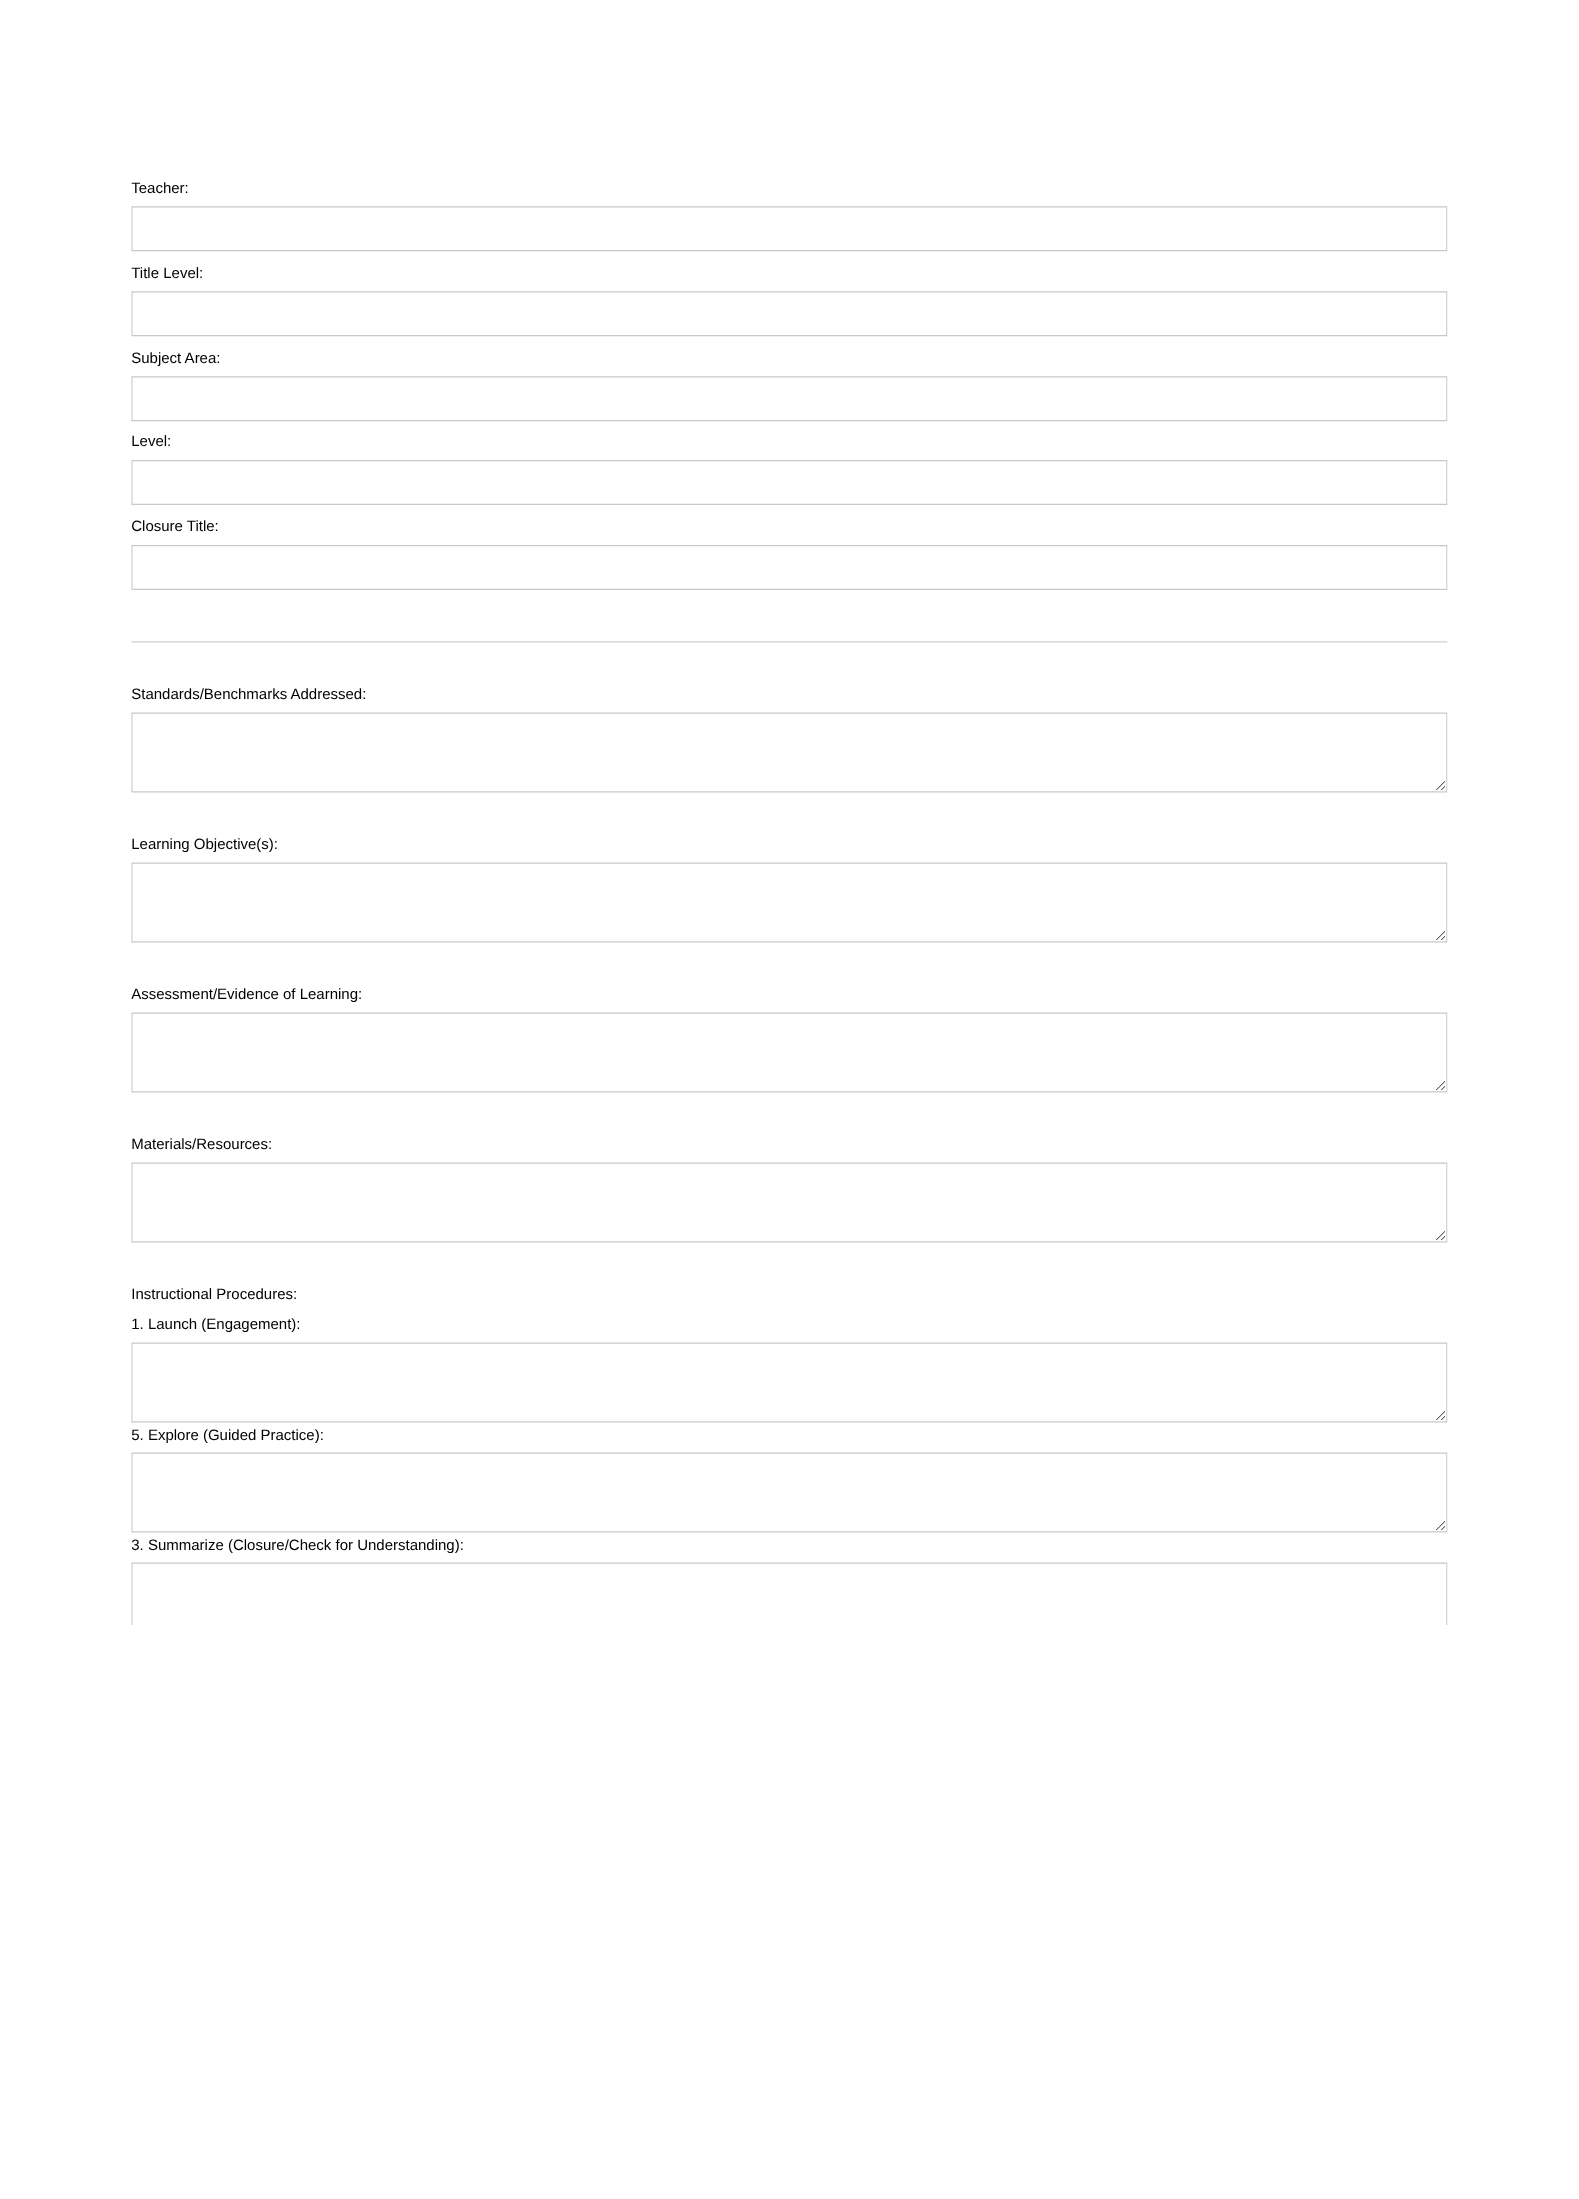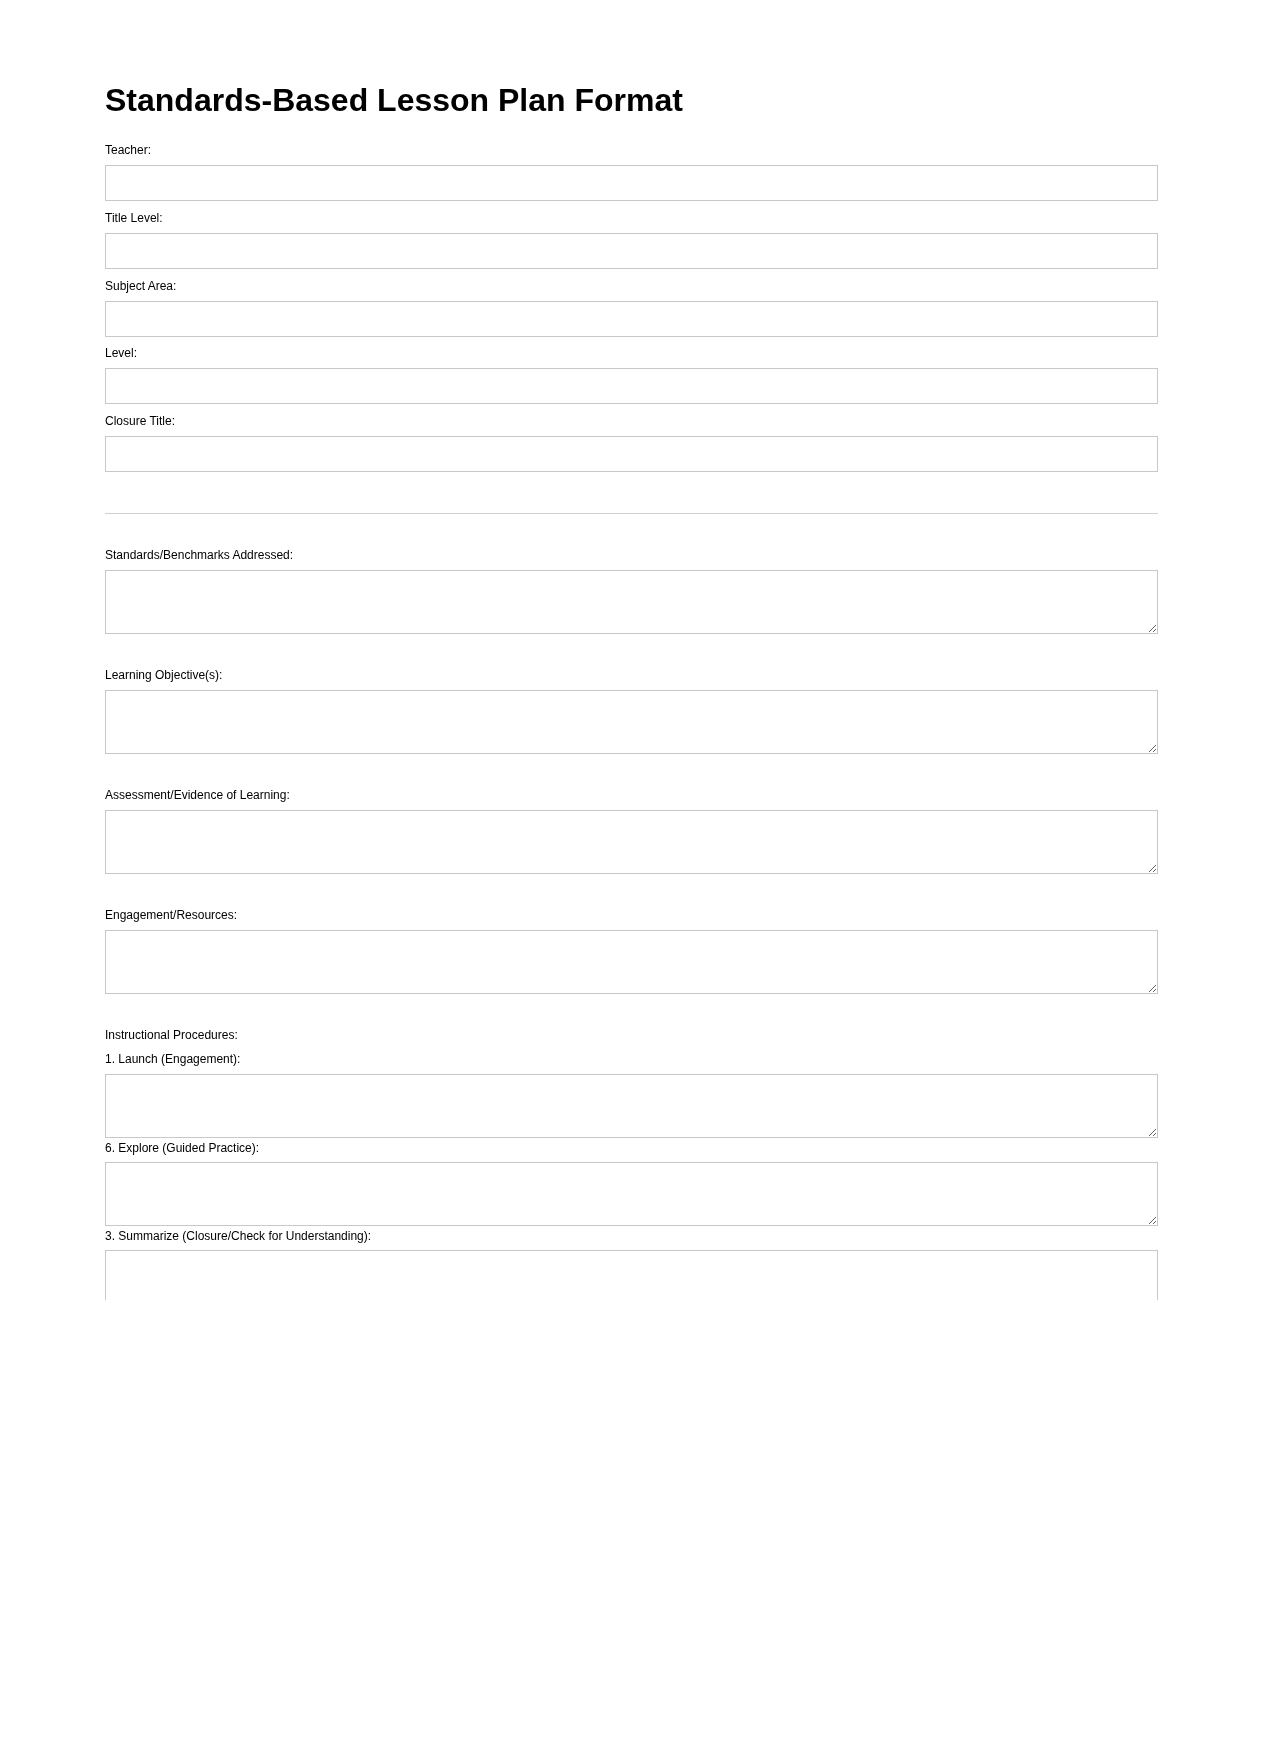--- a/index.html
+++ b/index.html
@@ -30,21 +30,20 @@
     position: absolute; left: 0; width: 1053px; height: 0;
     border-top: 1px solid #d0d0d0; top: 513px;
   }
 </style>
 </head>
 <body>
 
 <div class="page">
   <div class="content">
 
-    <h1>Standards-Based Lesson Plan Format</h1>
 
     <div class="lbl" style="top:140px">Teacher:</div>
     <input class="field inp" style="top: 165px;" type="text" placeholder="">
 
     <div class="lbl" style="top:208px">Title Level:</div>
     <input class="field inp" style="top: 233px;" type="text" placeholder="">
 
     <div class="lbl" style="top:276px">Subject Area:</div>
     <input class="field inp" style="top: 301px;" type="text" placeholder="">
 
@@ -58,28 +57,28 @@
 
     <div class="lbl" style="top:545px">Standards/Benchmarks Addressed:</div>
     <textarea class="field ta" style="top: 570px;"></textarea>
 
     <div class="lbl" style="top:665px">Learning Objective(s):</div>
     <textarea class="field ta" style="top: 690px;"></textarea>
 
     <div class="lbl" style="top:785px">Assessment/Evidence of Learning:</div>
     <textarea class="field ta" style="top: 810px;"></textarea>
 
-    <div class="lbl" style="top:905px">Engagement/Resources:</div>
+    <div class="lbl" style="top:905px">Materials/Resources:</div>
     <textarea class="field ta" style="top: 930px;"></textarea>
 
     <div class="lbl" style="top:1025px">Instructional Procedures:</div>
 
     <div class="lbl" style="top:1049px">1. Launch (Engagement):</div>
     <textarea class="field ta" style="top: 1074px;"></textarea>
 
-    <div class="lbl" style="top:1138px">6. Explore (Guided Practice):</div>
+    <div class="lbl" style="top:1138px">5. Explore (Guided Practice):</div>
     <textarea class="field ta" style="top: 1162px;"></textarea>
 
     <div class="lbl" style="top:1226px">3. Summarize (Closure/Check for Understanding):</div>
     <textarea class="field ta" style="top: 1250px;"></textarea>
 
   </div>
 </div>
 
 </body></html>

